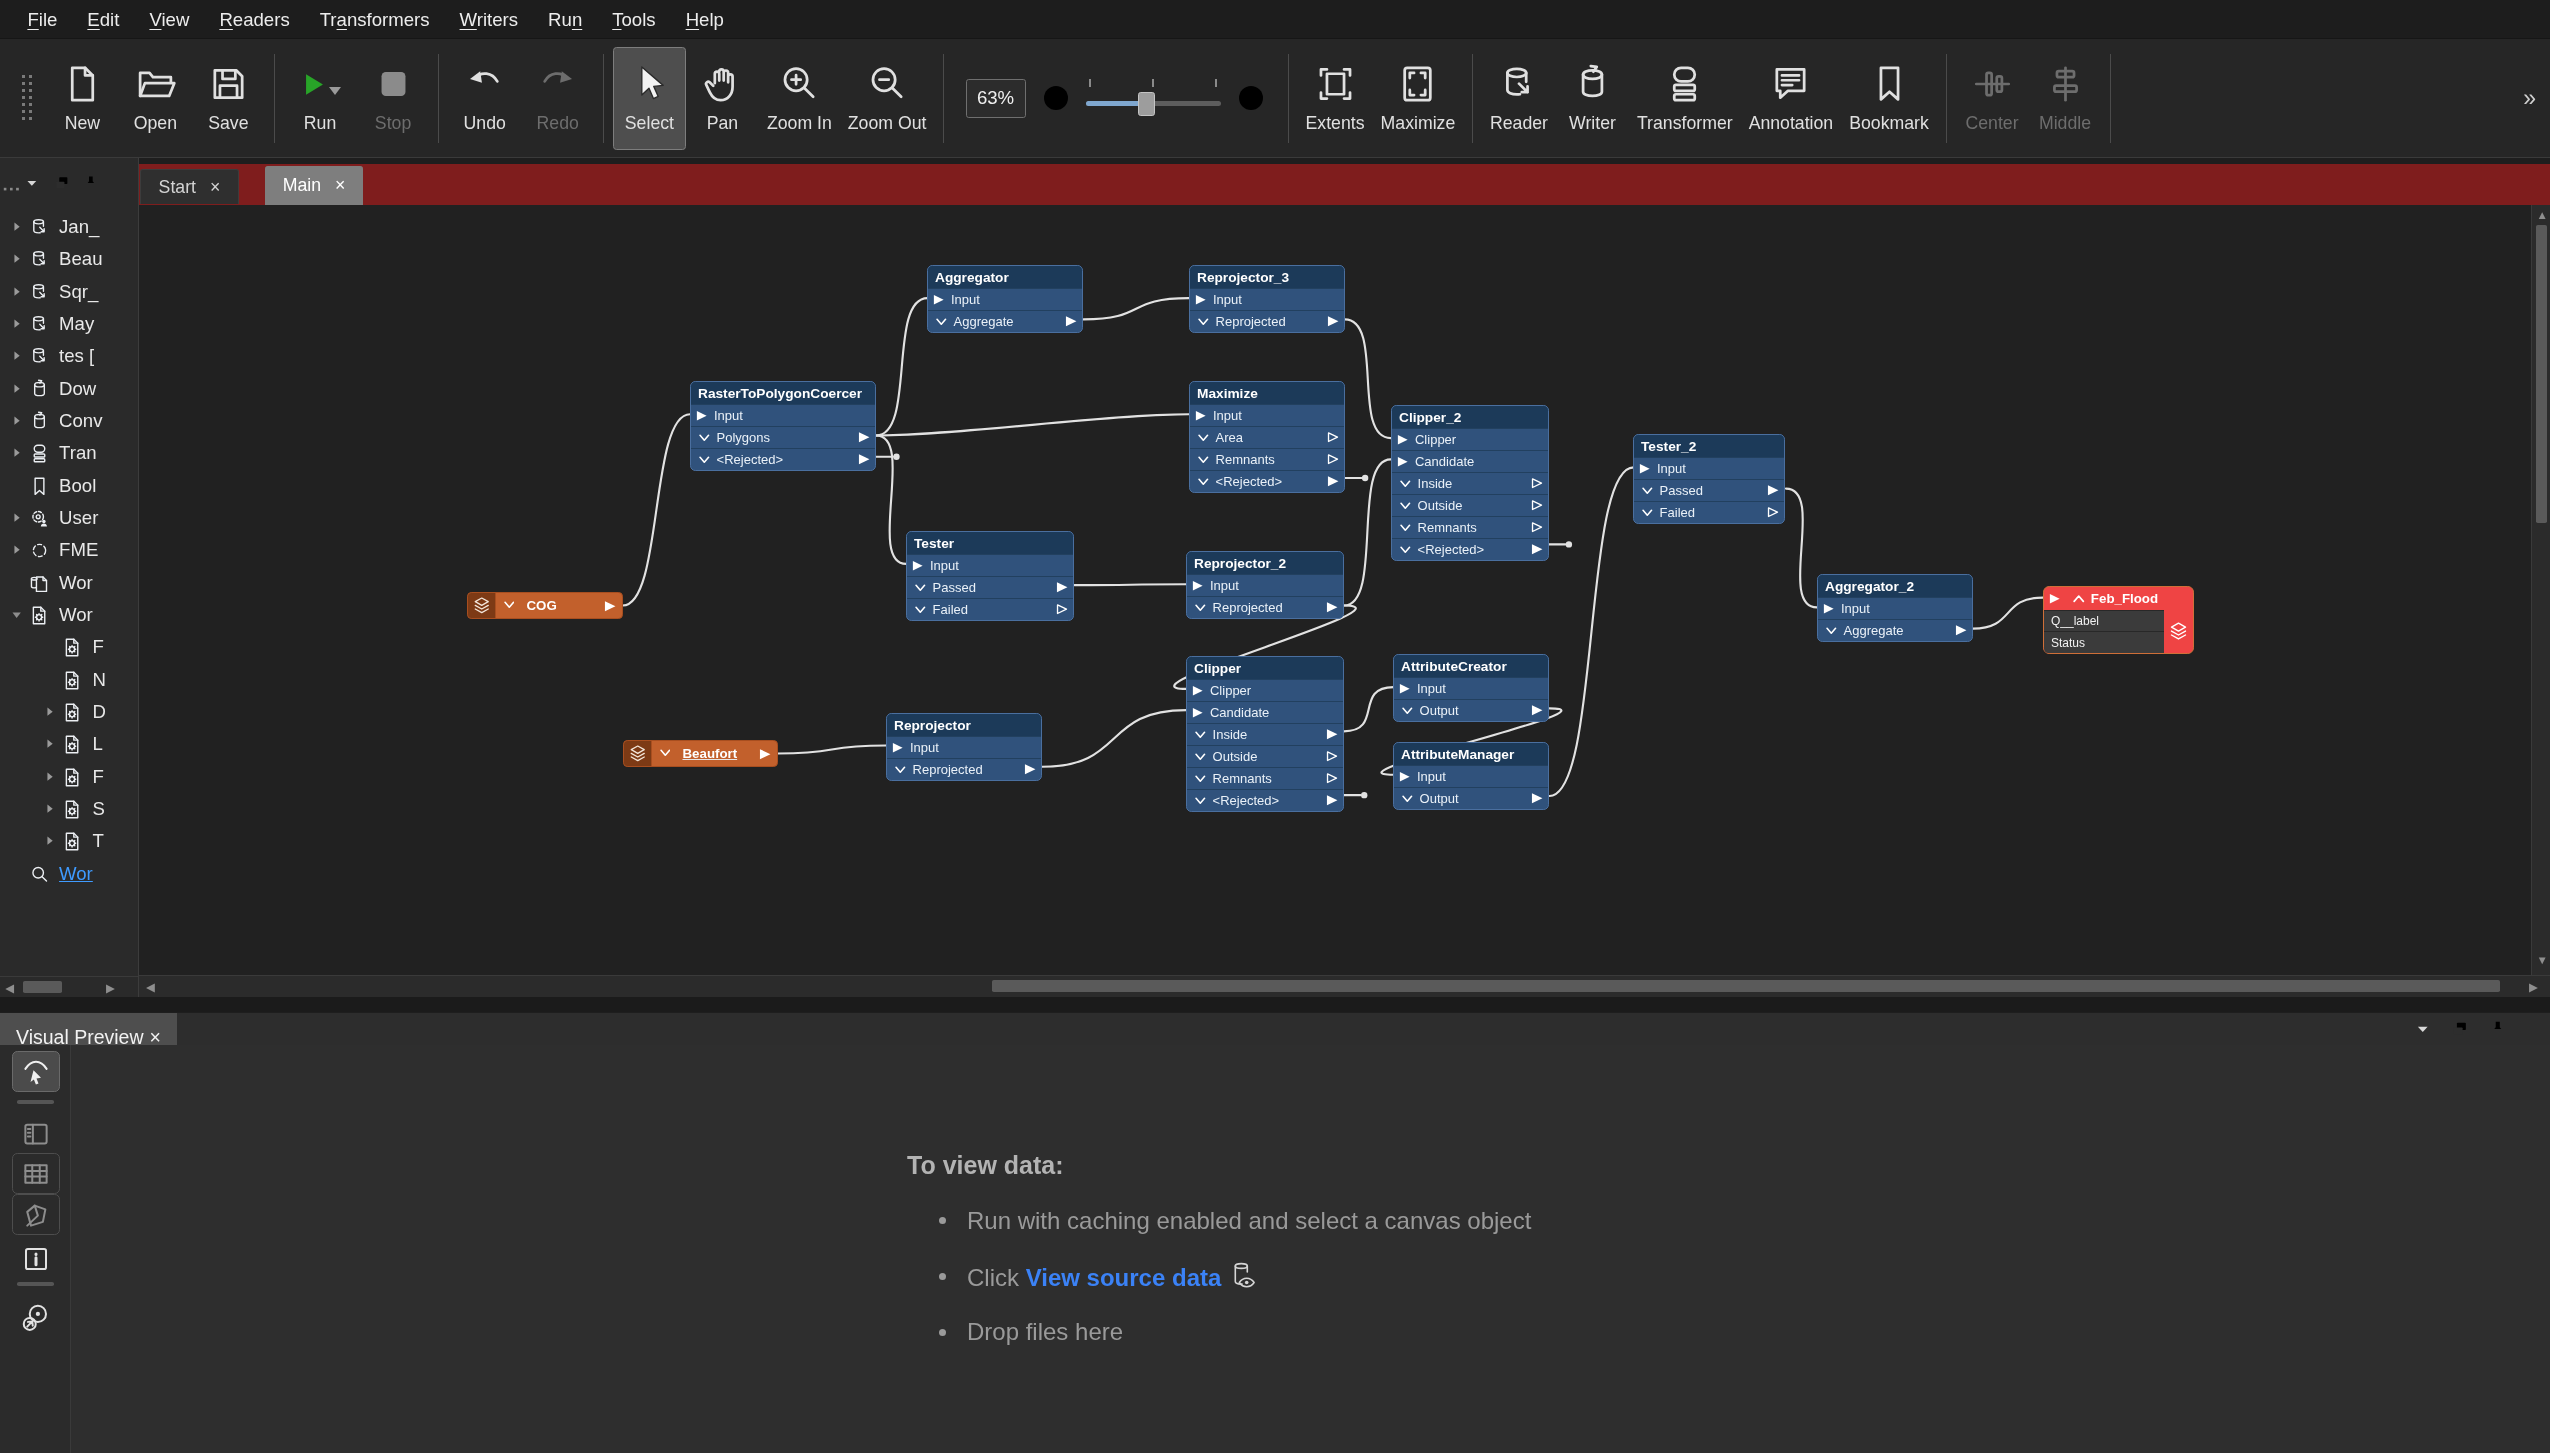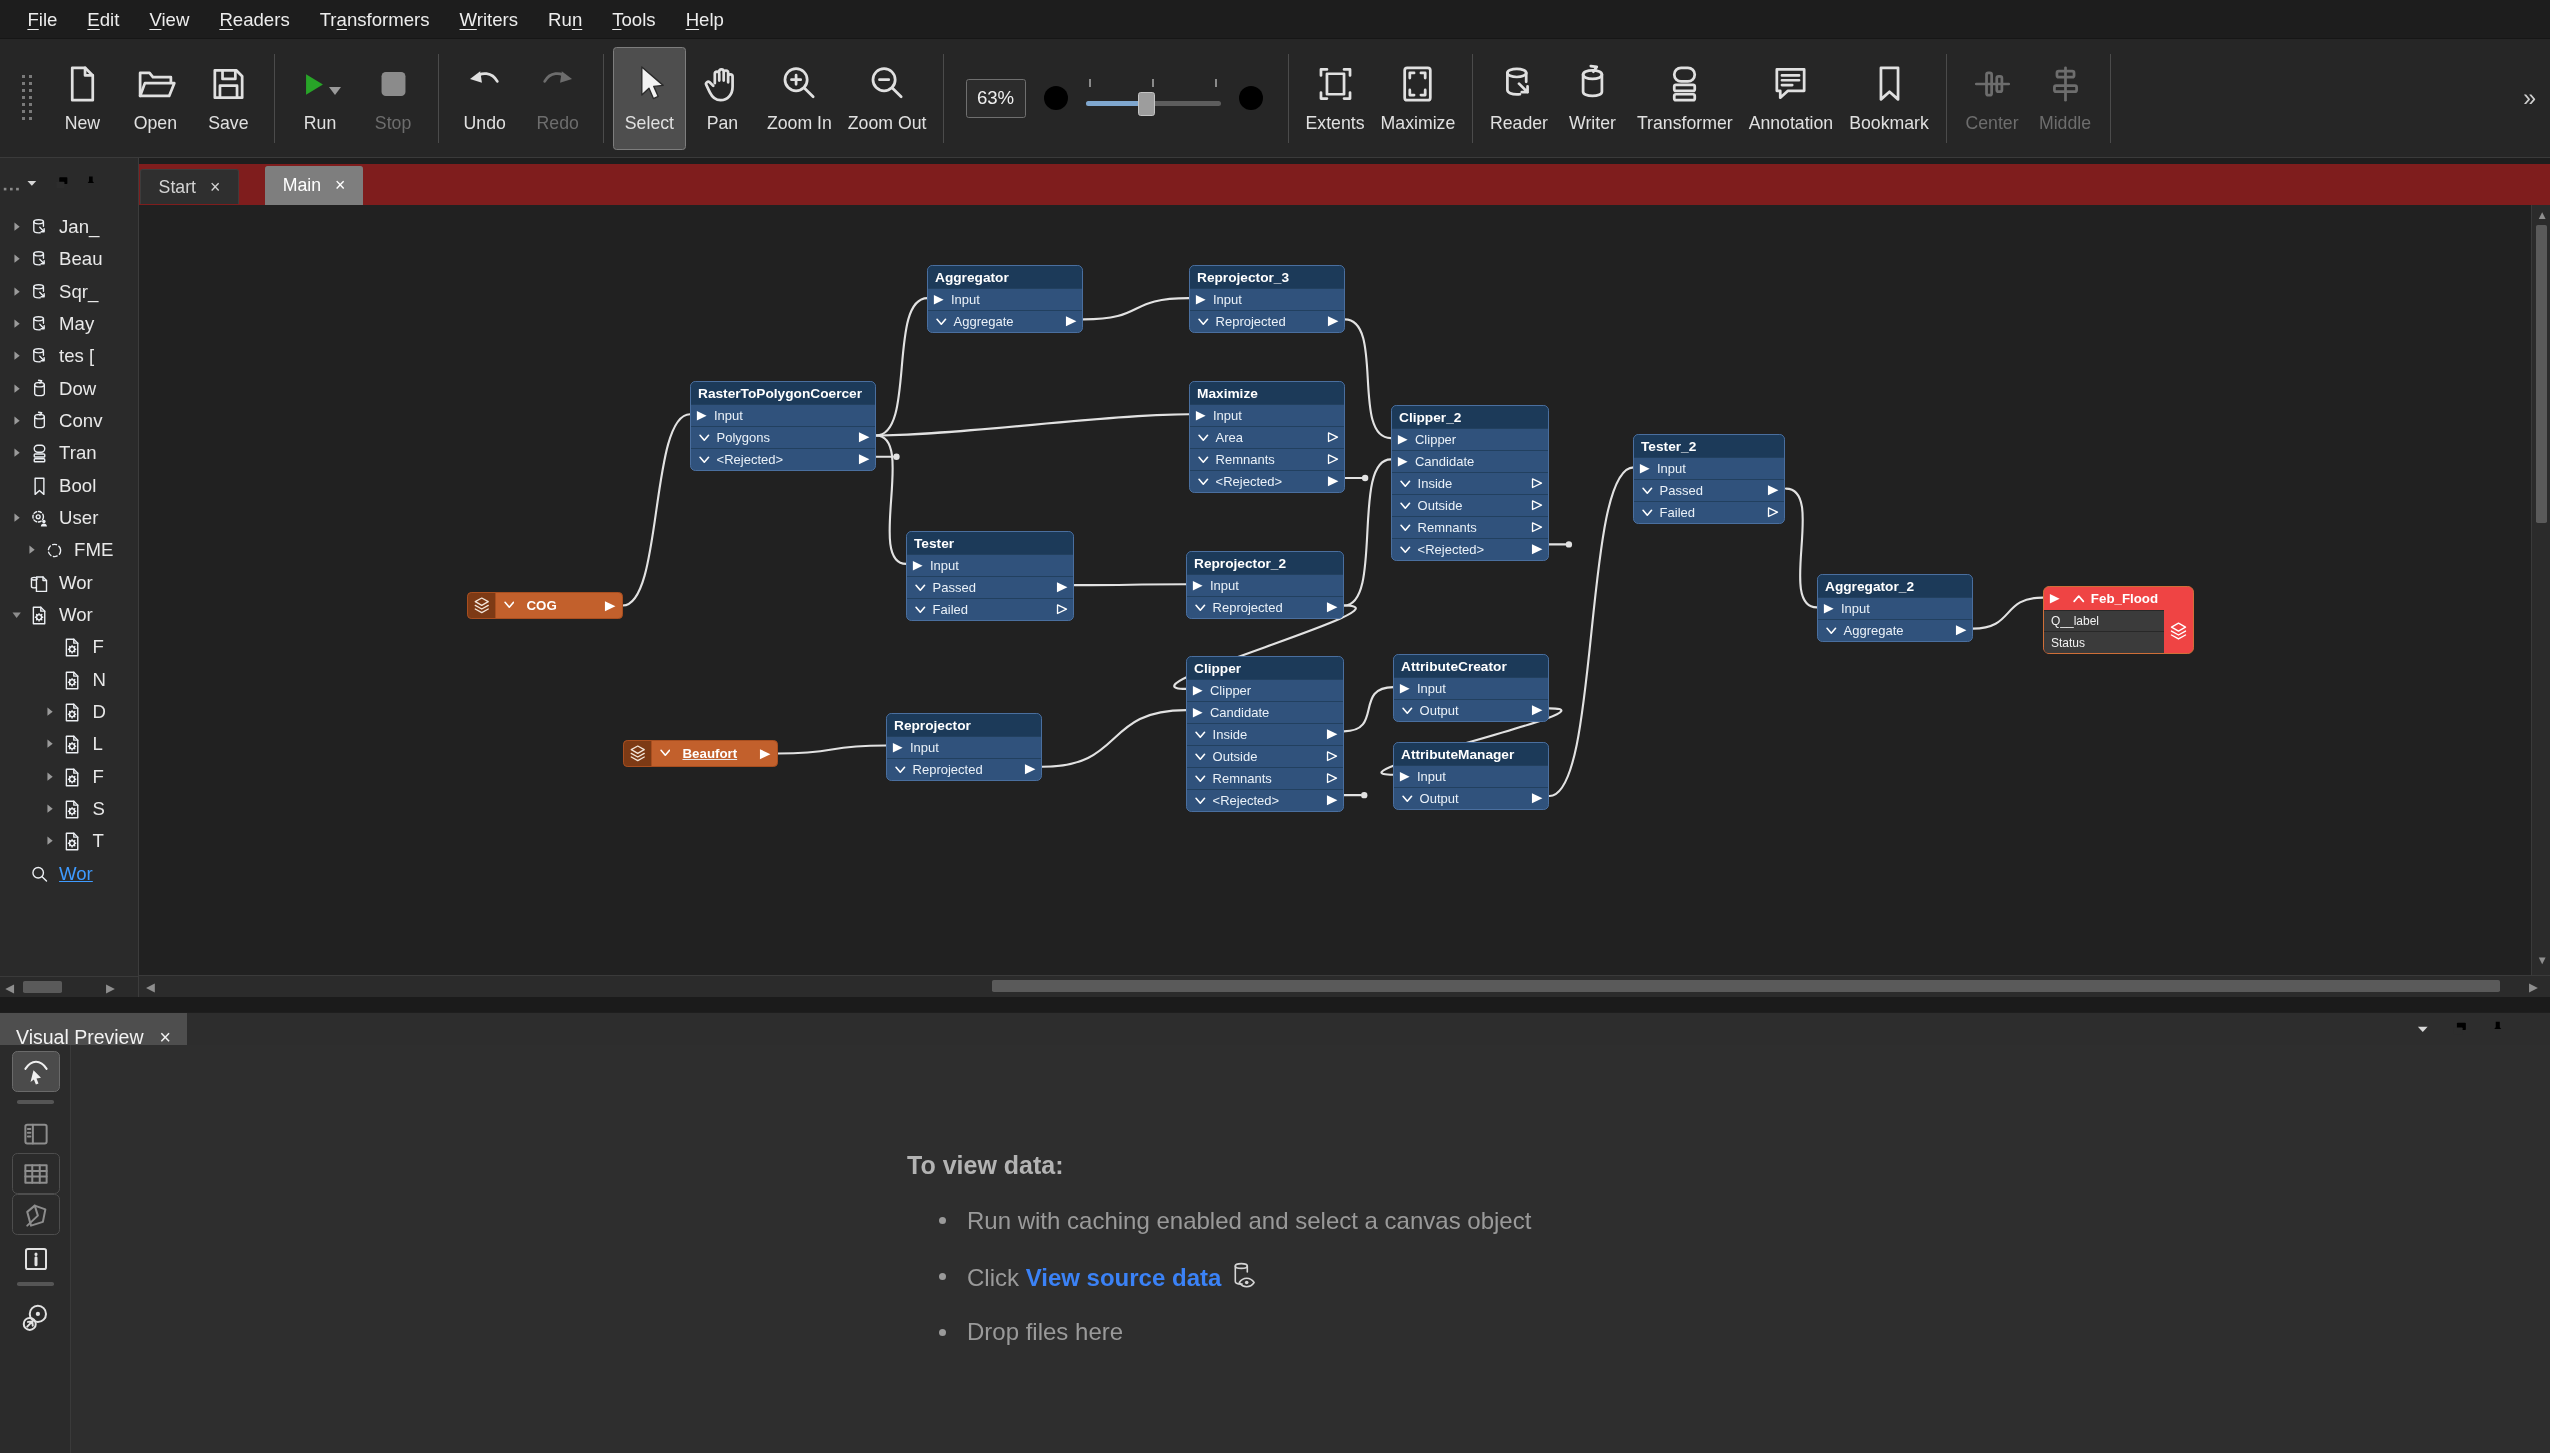--- a/index.html
+++ b/index.html
@@ -74,21 +74,21 @@
   .wrow{height:20.4px;background:#3b3b3b;border-top:0.9px solid #282828;color:#f2f2f2;font-size:12px;display:flex;align-items:center;padding-left:7px;}
   .wrow:last-child{border-radius:0 0 0 4.4px;}
   .wnode-strip{flex:1;display:flex;align-items:center;justify-content:center;color:#fff;}
   .wnode-strip .ico{width:21px;height:21px;}
   
   #vscroll{position:absolute;left:2531px;top:205px;width:19.5px;height:771px;background:#2b2b2b;border-left:0.9px solid #3a3a3a;box-sizing:border-box;}
   #canvas-hscroll{position:absolute;left:139px;top:975px;width:2411px;height:22px;background:#2b2b2b;border-top:0.9px solid #3a3a3a;box-sizing:border-box;}
   
   #splitter{position:absolute;left:0;top:997px;width:2550px;height:15px;background:#1b1b1b;}
   #pv-tabbar{position:absolute;left:0;top:1013px;width:2550px;height:33px;background:#2d2d2d;border-bottom:0.9px solid #3a3a3a;box-sizing:border-box;}
-  #pv-tab{position:absolute;left:0;top:0;height:33px;padding:8px 16px;background:#4e4e4e;color:#f2f2f2;font-size:19.5px;display:flex;align-items:center;gap:16px;}
+  #pv-tab{position:absolute;left:0;top:0;height:33px;padding:8px 16px;background:#4e4e4e;color:#f2f2f2;font-size:19.5px;display:flex;align-items:center;gap:6px;}
   .pv-hicon{position:absolute;top:6.2px;width:19.5px;height:19.5px;color:#d8d8d8;}
   #pv-body{position:absolute;left:0;top:1045px;width:2550px;height:408px;background:#2e2e2e;}
   #pv-strip{position:absolute;left:0;top:0;width:71px;height:408px;background:#2b2b2b;border-right:0.9px solid #3a3a3a;box-sizing:border-box;}
   .ptool{position:absolute;left:11.5px;width:48px;height:41px;display:flex;align-items:center;justify-content:center;color:#8d8d8d;border-radius:5.3px;box-sizing:border-box;}
   .ptool .ico{width:30px;height:30px;}
   .ptool.boxed{border:0.9px solid #4d4d4d;}
   .ptool.active{background:#4b4b4b;border:0.9px solid #6a6a6a;color:#f0f0f0;}
   .ptool.bright{color:#e2e2e2;}
   .pdiv{position:absolute;left:17px;width:37px;height:3.5px;background:#555;border-radius:1.8px;}
   #pv-text{position:absolute;left:907px;top:106px;color:#9a9a9a;}
@@ -502,21 +502,21 @@
           <span class="ticon ico">
             <svg viewBox="0 0 24 24">
               <circle cx="10.5" cy="10" r="6" stroke-dasharray="3.4 2.2"></circle>
               <circle cx="10.5" cy="10" r="2.2"></circle>
               <circle cx="17" cy="15.5" r="2" fill="currentColor" stroke="none"></circle>
               <path d="M13.5 21c0-1.9 1.6-3.4 3.5-3.4s3.5 1.5 3.5 3.4z" fill="currentColor" stroke="none"></path>
             </svg>
           </span>
           <span class="tlabel">User</span>
         </div>
-        <div class="trow" style="top: 376px; padding-left: 15px;">
+        <div class="trow" style="top: 376px;">
           <span class="tarrow">
             <svg viewBox="0 0 24 24">
               <path d="M8 4.5l9.5 7.5L8 19.5z" fill="#9a9a9a" stroke="none"></path>
             </svg>
           </span>
           <span class="ticon ico">
             <svg viewBox="0 0 24 24">
               <circle cx="12" cy="12" r="7" stroke-dasharray="4.5 3"></circle>
             </svg>
           </span>

